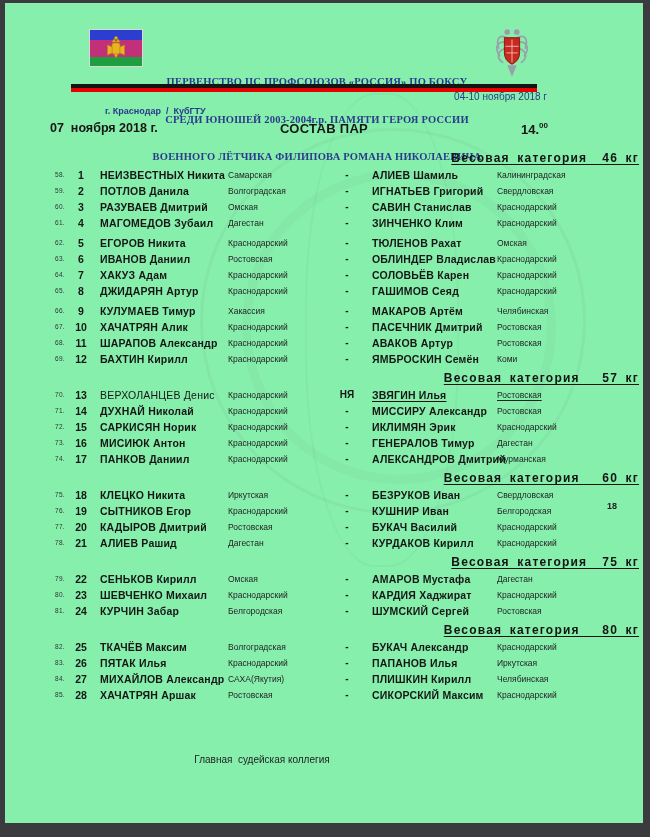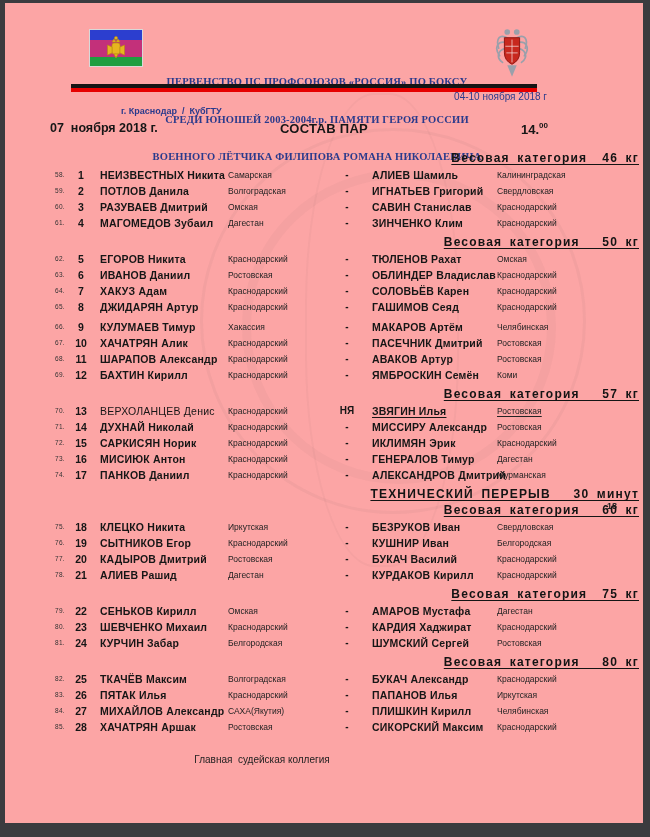--- a/index.html
+++ b/index.html
@@ -3,21 +3,21 @@
 <meta charset="utf-8">
 <style>
   html,body{margin:0;padding:0}
   body{
     width:650px;height:837px;position:relative;overflow:hidden;
     background:#3b3b3f;
     font-family:"Liberation Sans", sans-serif;
   }
   .page{
     position:absolute;left:5px;top:3px;width:638px;height:820px;
-    background:#fca5a5;color:#161616;
+    background:#86efac;color:#161616;
   }
   
   .wm{position:absolute;border-radius:50%;pointer-events:none}
   .wm1{left:195px;top:125px;width:380px;height:380px;border:3px solid rgba(70,70,70,.05)}
   .wm2{left:237px;top:167px;width:296px;height:296px;border:9px solid rgba(70,70,70,.04)}
   .wm3{left:300px;top:90px;width:150px;height:470px;border:2px solid rgba(70,70,70,.035);border-radius:45%}
   
   .flag{position:absolute;left:85px;top:27px;width:52px;height:36px;box-shadow:0 0 0 1px #d8d8d8}
   .flag .b{height:10px;background:#2c3ecf}
   .flag .c{height:17px;background:#c3307a}
@@ -25,21 +25,21 @@
   .flag svg{position:absolute;left:16px;top:5px}
   .coat{position:absolute;left:488px;top:20px}
   .title{
     position:absolute;left:147px;top:48px;width:330px;text-align:center;
     font-family:"Liberation Serif", serif;font-weight:bold;
     font-size:10.5px;line-height:12.5px;color:#2a3a8c;letter-spacing:.2px;white-space:pre;
   }
   .rule{position:absolute;left:66px;top:81px;width:466px}
   .rule .k{height:4px;background:#141414}
   .rule .r{height:4px;background:#e60000}
-  .venue{position:absolute;left:116px;top:103px;font-size:9px;font-weight:bold;color:#2a3a8c;white-space:pre}
+  .venue{position:absolute;left:100px;top:103px;font-size:9px;font-weight:bold;color:#2a3a8c;white-space:pre}
   .edates{position:absolute;right:96px;top:88px;font-size:10px;font-weight:normal;color:#2a3a8c;white-space:pre}
   .sdate{position:absolute;left:45px;top:118px;font-size:12.5px;font-weight:bold;white-space:pre}
   .doctitle{position:absolute;left:0;top:118px;width:638px;text-align:center;font-size:13px;font-weight:bold;letter-spacing:.3px}
   .stime{position:absolute;right:95px;top:118px;font-size:13px;font-weight:bold}
   .stime sup{font-size:8px;vertical-align:6px;letter-spacing:0}
   .pageno{position:absolute;left:602px;top:498px;font-size:9px;font-weight:bold;color:#222}
   
   #sections{position:absolute;left:38px;top:148px;width:596px}
   .sec{margin-bottom:4px}
   .sec-h,.brk{
@@ -166,21 +166,20 @@
     <span class="num">4</span>
     <span class="name n1">МАГОМЕДОВ Зубаил</span>
     <span class="region r1">Дагестан</span>
     <span class="sep">-</span>
     <span class="name n2">ЗИНЧЕНКО Клим</span>
     <span class="region r2">Краснодарский</span>
   </div>
         </div>
   </div>
       <div class="sec">
-    <div class="sec-h"><span>Весовая категория   50 кг</span></div>
     <div>
           <div class="row">
     <span class="seq">62.</span>
     <span class="num">5</span>
     <span class="name n1">ЕГОРОВ  Никита</span>
     <span class="region r1">Краснодарский</span>
     <span class="sep">-</span>
     <span class="name n2">ТЮЛЕНОВ  Рахат</span>
     <span class="region r2">Омская</span>
   </div>
@@ -296,21 +295,20 @@
     <span class="seq">74.</span>
     <span class="num">17</span>
     <span class="name n1">ПАНКОВ  Даниил</span>
     <span class="region r1">Краснодарский</span>
     <span class="sep">-</span>
     <span class="name n2">АЛЕКСАНДРОВ Дмитрий</span>
     <span class="region r2">Мурманская</span>
   </div>
         </div>
   </div>
-      <div class="brk"><span>ТЕХНИЧЕСКИЙ ПЕРЕРЫВ   30 минут</span></div>
       <div class="sec">
     <div class="sec-h"><span>Весовая категория   60 кг</span></div>
     <div>
           <div class="row">
     <span class="seq">75.</span>
     <span class="num">18</span>
     <span class="name n1">КЛЕЦКО  Никита</span>
     <span class="region r1">Иркутская</span>
     <span class="sep">-</span>
     <span class="name n2">БЕЗРУКОВ  Иван</span>

